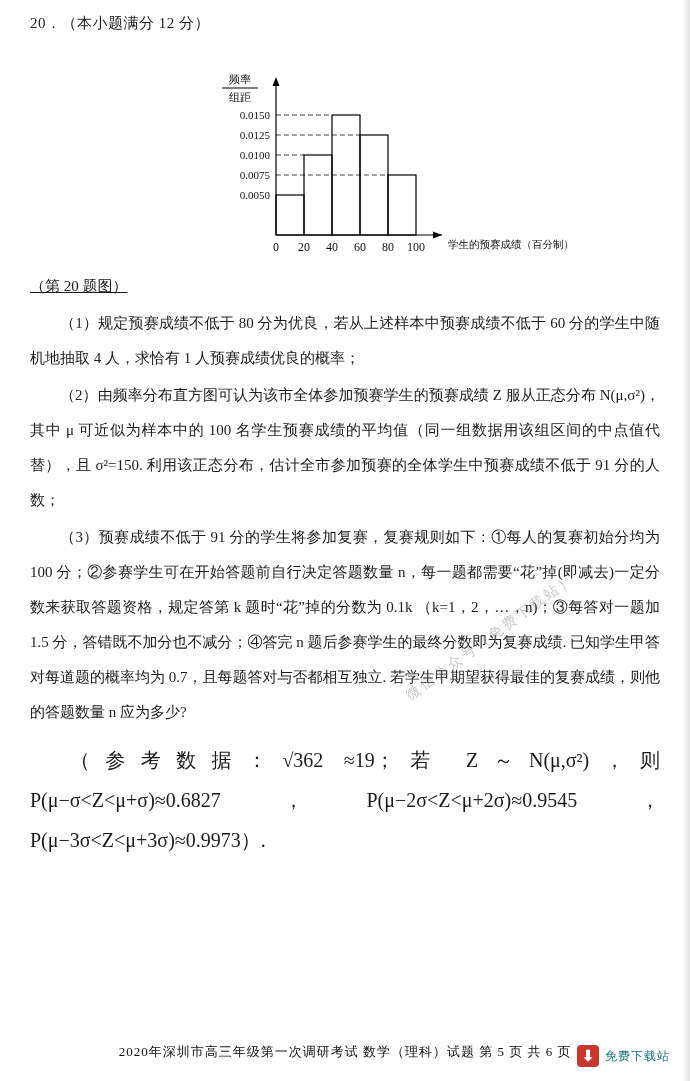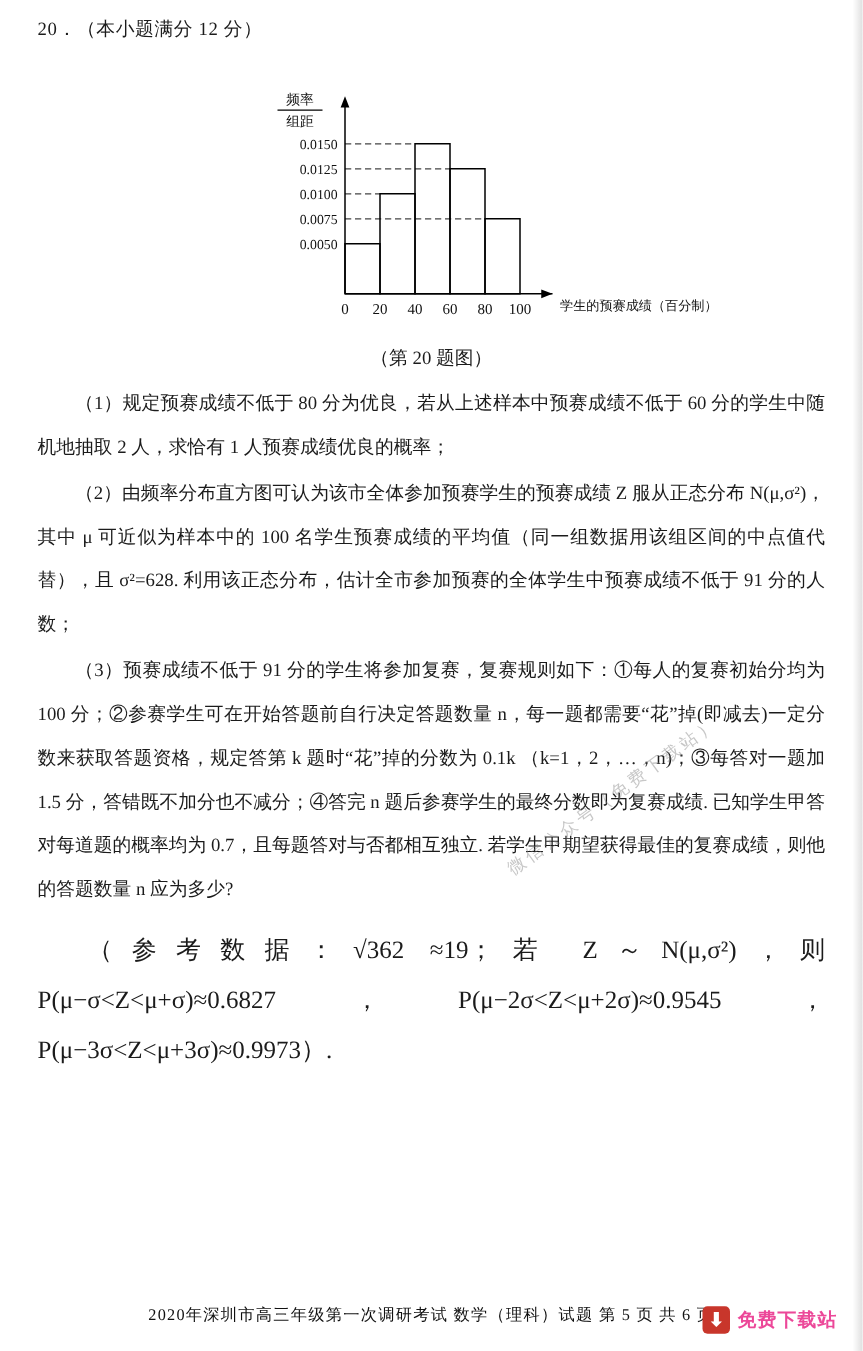--- a/index.html
+++ b/index.html
@@ -11,21 +11,21 @@
     position:relative;
     overflow:hidden;
   }
   .page { width:690px; height:1081px; position:relative; }
   .content { padding:14px 30px 0 30px; font-size:15px; }
   .qnum { letter-spacing:0.5px; margin-bottom:6px; }
   .intro { line-height:29px; text-indent:2em; text-align:justify; }
   .chart-wrap { position:relative; height:232px; margin-top:10px; }
   .chart-wrap svg { position:absolute; left:158px; top:0; }
   svg text { font-family:"Liberation Serif", serif; fill:#111; }
-  .caption { text-align:center; font-size:15px; margin:2px 0 10px 0; }
+  .caption { font-size:15px; margin:2px 0 10px 0;text-decoration:underline; }
   .part { line-height:35px; text-indent:2em; text-align:justify; margin-top:2px; }
   .ref { line-height:40px; text-indent:2em; text-align:justify; margin-top:10px; font-size:20px; }
   .footer {
     position:absolute; bottom:20px; left:0; width:100%;
     text-align:center; font-size:13px; letter-spacing:1px; color:#111;
   }
   .watermark {
     position:absolute; left:408px; top:688px;
     white-space:nowrap; color:rgba(130,130,130,0.45);
     font-size:14px; letter-spacing:3px;
@@ -36,21 +36,21 @@
     position:absolute; right:20px; bottom:14px;
     display:flex; align-items:center; gap:6px;
     font-family:"Liberation Sans", sans-serif;
   }
   .badge-icon {
     width:22px; height:22px; border-radius:4px;
     background:#c8362b; color:#ffffff;
     display:flex; align-items:center; justify-content:center;
     font-size:15px; font-weight:bold;
   }
-  .badge-label { font-size:15px; font-weight:bold; color:#ec4899; letter-spacing:1px; }
+  .badge-label { font-size:12px; font-weight:normal; color:#0f766e; letter-spacing:1px; }
   .scan-edge {
     position:absolute; right:0; top:0; width:8px; height:100%;
     background:linear-gradient(to right, rgba(0,0,0,0), rgba(0,0,0,0.12));
     pointer-events:none;
   }
 </style>
 </head>
 <body>
 
 <div class="page">
@@ -84,22 +84,22 @@
           <text x="200" y="208" text-anchor="middle" font-size="12">80</text>
           <text x="228" y="208" text-anchor="middle" font-size="12">100</text>
           <text x="260" y="205" font-size="10.5">学生的预赛成绩（百分制）</text>
           <text x="52" y="40" text-anchor="middle" font-size="11">频率</text>
           <line x1="34" y1="45" x2="70" y2="45" stroke="#000" stroke-width="1"></line>
           <text x="52" y="58" text-anchor="middle" font-size="11">组距</text>
         </svg>
     </div>
     <div class="caption">（第 20 题图）</div>
 
-    <p class="part">（1）规定预赛成绩不低于 80 分为优良，若从上述样本中预赛成绩不低于 60 分的学生中随机地抽取 2 人，求恰有 1 人预赛成绩优良的概率；</p>
-    <p class="part">（2）由频率分布直方图可认为该市全体参加预赛学生的预赛成绩 Z 服从正态分布 N(μ,σ²)，其中 μ 可近似为样本中的 100 名学生预赛成绩的平均值（同一组数据用该组区间的中点值代替），且 σ²=628. 利用该正态分布，估计全市参加预赛的全体学生中预赛成绩不低于 91 分的人数；</p>
+    <p class="part">（1）规定预赛成绩不低于 80 分为优良，若从上述样本中预赛成绩不低于 60 分的学生中随机地抽取 4 人，求恰有 1 人预赛成绩优良的概率；</p>
+    <p class="part">（2）由频率分布直方图可认为该市全体参加预赛学生的预赛成绩 Z 服从正态分布 N(μ,σ²)，其中 μ 可近似为样本中的 100 名学生预赛成绩的平均值（同一组数据用该组区间的中点值代替），且 σ²=150. 利用该正态分布，估计全市参加预赛的全体学生中预赛成绩不低于 91 分的人数；</p>
     <p class="part">（3）预赛成绩不低于 91 分的学生将参加复赛，复赛规则如下：①每人的复赛初始分均为 100 分；②参赛学生可在开始答题前自行决定答题数量 n，每一题都需要“花”掉(即减去)一定分数来获取答题资格，规定答第 k 题时“花”掉的分数为 0.1k （k=1，2，…，n)；③每答对一题加 1.5 分，答错既不加分也不减分；④答完 n 题后参赛学生的最终分数即为复赛成绩. 已知学生甲答对每道题的概率均为 0.7，且每题答对与否都相互独立. 若学生甲期望获得最佳的复赛成绩，则他的答题数量 n 应为多少?</p>
     <p class="ref">（参考数据：√362 ≈19；若 Z～N(μ,σ²)，则 P(μ−σ&lt;Z&lt;μ+σ)≈0.6827，P(μ−2σ&lt;Z&lt;μ+2σ)≈0.9545，P(μ−3σ&lt;Z&lt;μ+3σ)≈0.9973）.</p>
   </div>
 
   <div class="watermark">微信公众号（免费下载站）</div>
   <div class="footer">2020年深圳市高三年级第一次调研考试 数学（理科）试题 第 5 页 共 6 页</div>
 
   <div class="badge">
     <span class="badge-icon">⬇</span>
     <span class="badge-label">免费下载站</span>

